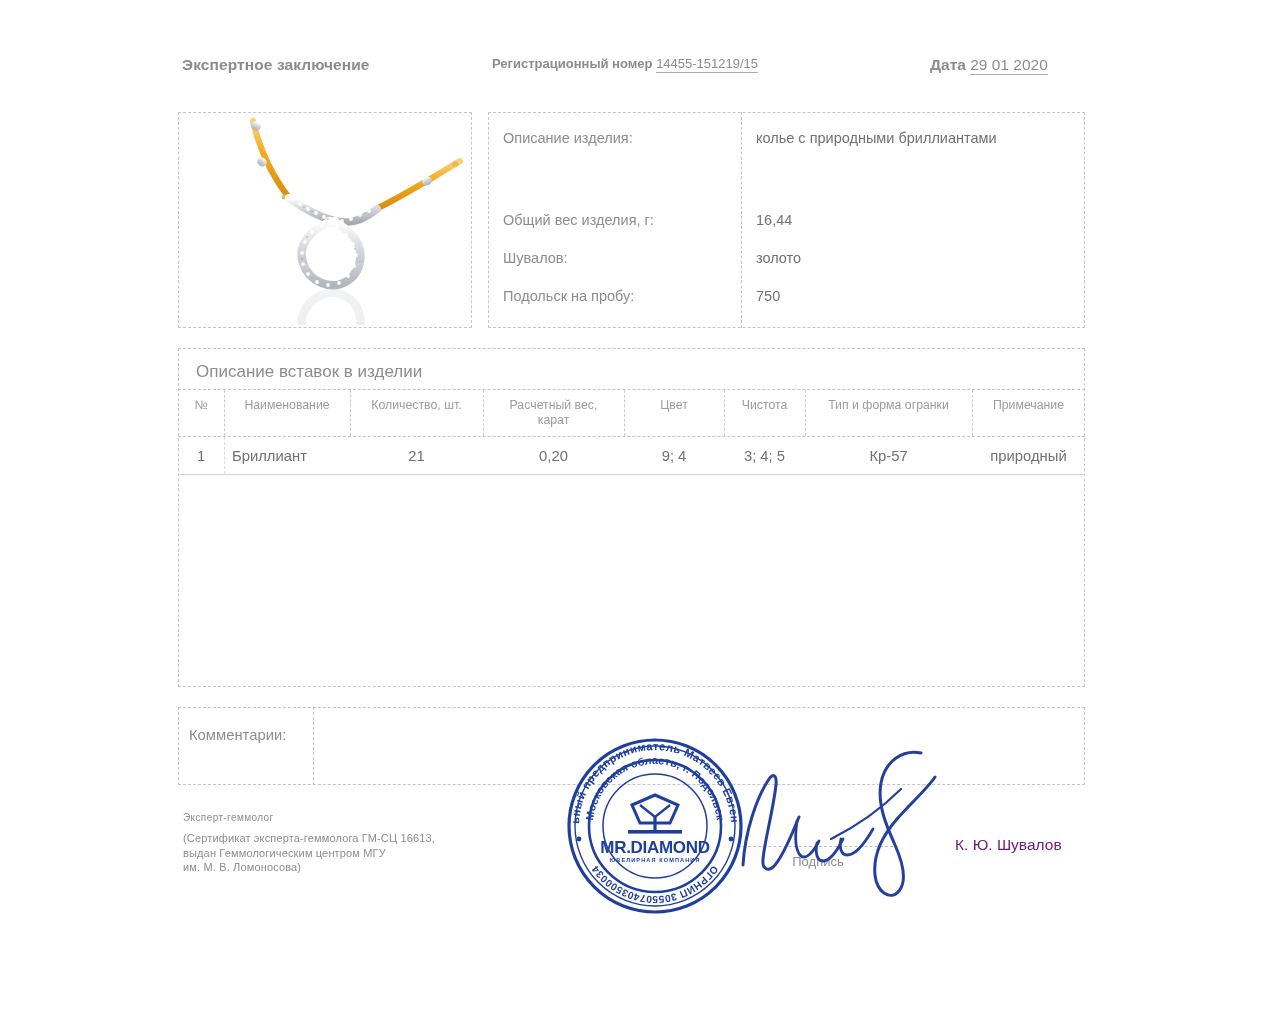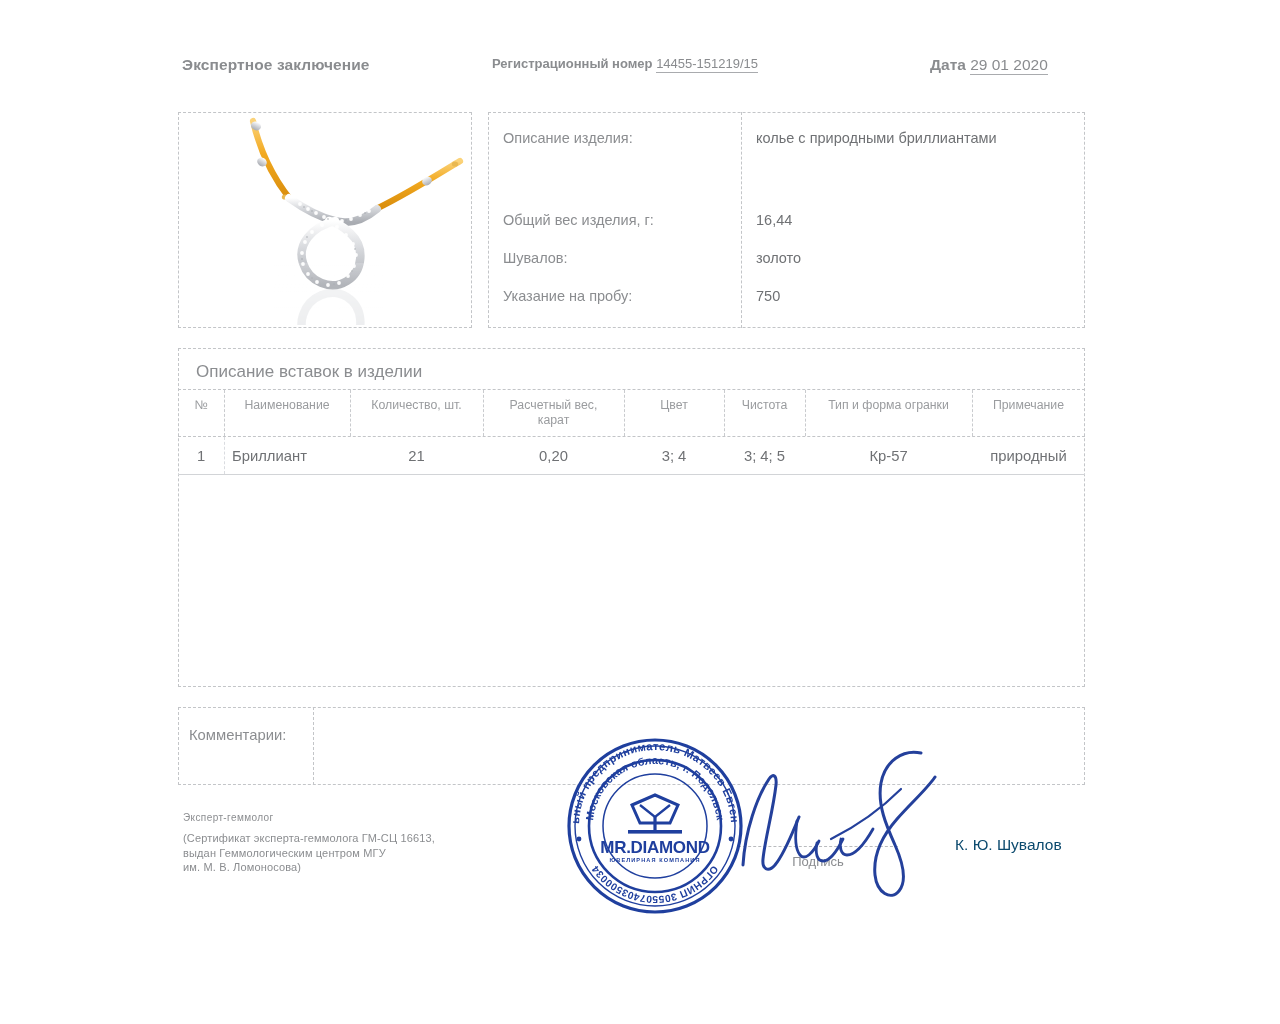--- a/index.html
+++ b/index.html
@@ -247,21 +247,21 @@
     width: 160px;
     text-align: center;
     font-size: 13px;
     color: #8b8d90;
   }
   .sign-name {
     position: absolute;
     left: 955px;
     top: 836px;
     font-size: 15.5px;
-    color: #0c4a6e;
+    color: #701a75;
     white-space: nowrap;
   }
 
   
   #stamp {
     position: absolute;
     left: 560px;
     top: 731px;
     width: 190px;
     height: 190px;
@@ -390,21 +390,21 @@
 
   <div class="desc-label" style="left:503px; top:130px;">Описание изделия:</div>
   <div class="desc-value" style="left:756px; top:130px;">колье с природными бриллиантами</div>
 
   <div class="desc-label" style="left:503px; top:212px;">Общий вес изделия, г:</div>
   <div class="desc-value" style="left:756px; top:212px;">16,44</div>
 
   <div class="desc-label" style="left:503px; top:250px;">Шувалов:</div>
   <div class="desc-value" style="left:756px; top:250px;">золото</div>
 
-  <div class="desc-label" style="left:503px; top:288px;">Указание на пробу:</div>
+  <div class="desc-label" style="left:503px; top:288px;">Подольск на пробу:</div>
   <div class="desc-value" style="left:756px; top:288px;">750</div>
 
   <div class="dbox" id="inserts-panel"></div>
   <div class="inserts-title">Описание вставок в изделии</div>
   <div class="hline" id="inserts-title-line"></div>
   <div class="hline" id="inserts-header-line"></div>
   <div class="hline-solid" id="inserts-row-line"></div>
 
   <div class="col-div" style="left:224px;"></div>
   <div class="col-div" style="left:350px;"></div>
@@ -439,21 +439,21 @@
     <div>Тип и форма огранки</div>
   </div>
   <div class="th" style="left:972px; width:113px;">
     <div>Примечание</div>
   </div>
 
   <div class="td" style="left:178px; width:46px;">1</div>
   <div class="td" style="left:224px; width:126px; text-align:left; padding-left:8px; box-sizing:border-box;">Бриллиант</div>
   <div class="td" style="left:350px; width:133px;">21</div>
   <div class="td" style="left:483px; width:141px;">0,20</div>
-  <div class="td" style="left:624px; width:100px;">3; 4</div>
+  <div class="td" style="left:624px; width:100px;">9; 4</div>
   <div class="td" style="left:724px; width:81px;">3; 4; 5</div>
   <div class="td" style="left:805px; width:167px;">Кр-57</div>
   <div class="td" style="left:972px; width:113px;">природный</div>
 
   <div class="dbox" id="comments-panel"></div>
   <div class="vline" id="comments-divider"></div>
   <div class="comments-label">Комментарии:</div>
 
   <div class="expert-title">Эксперт-геммолог</div>
   <div class="expert-cert">

